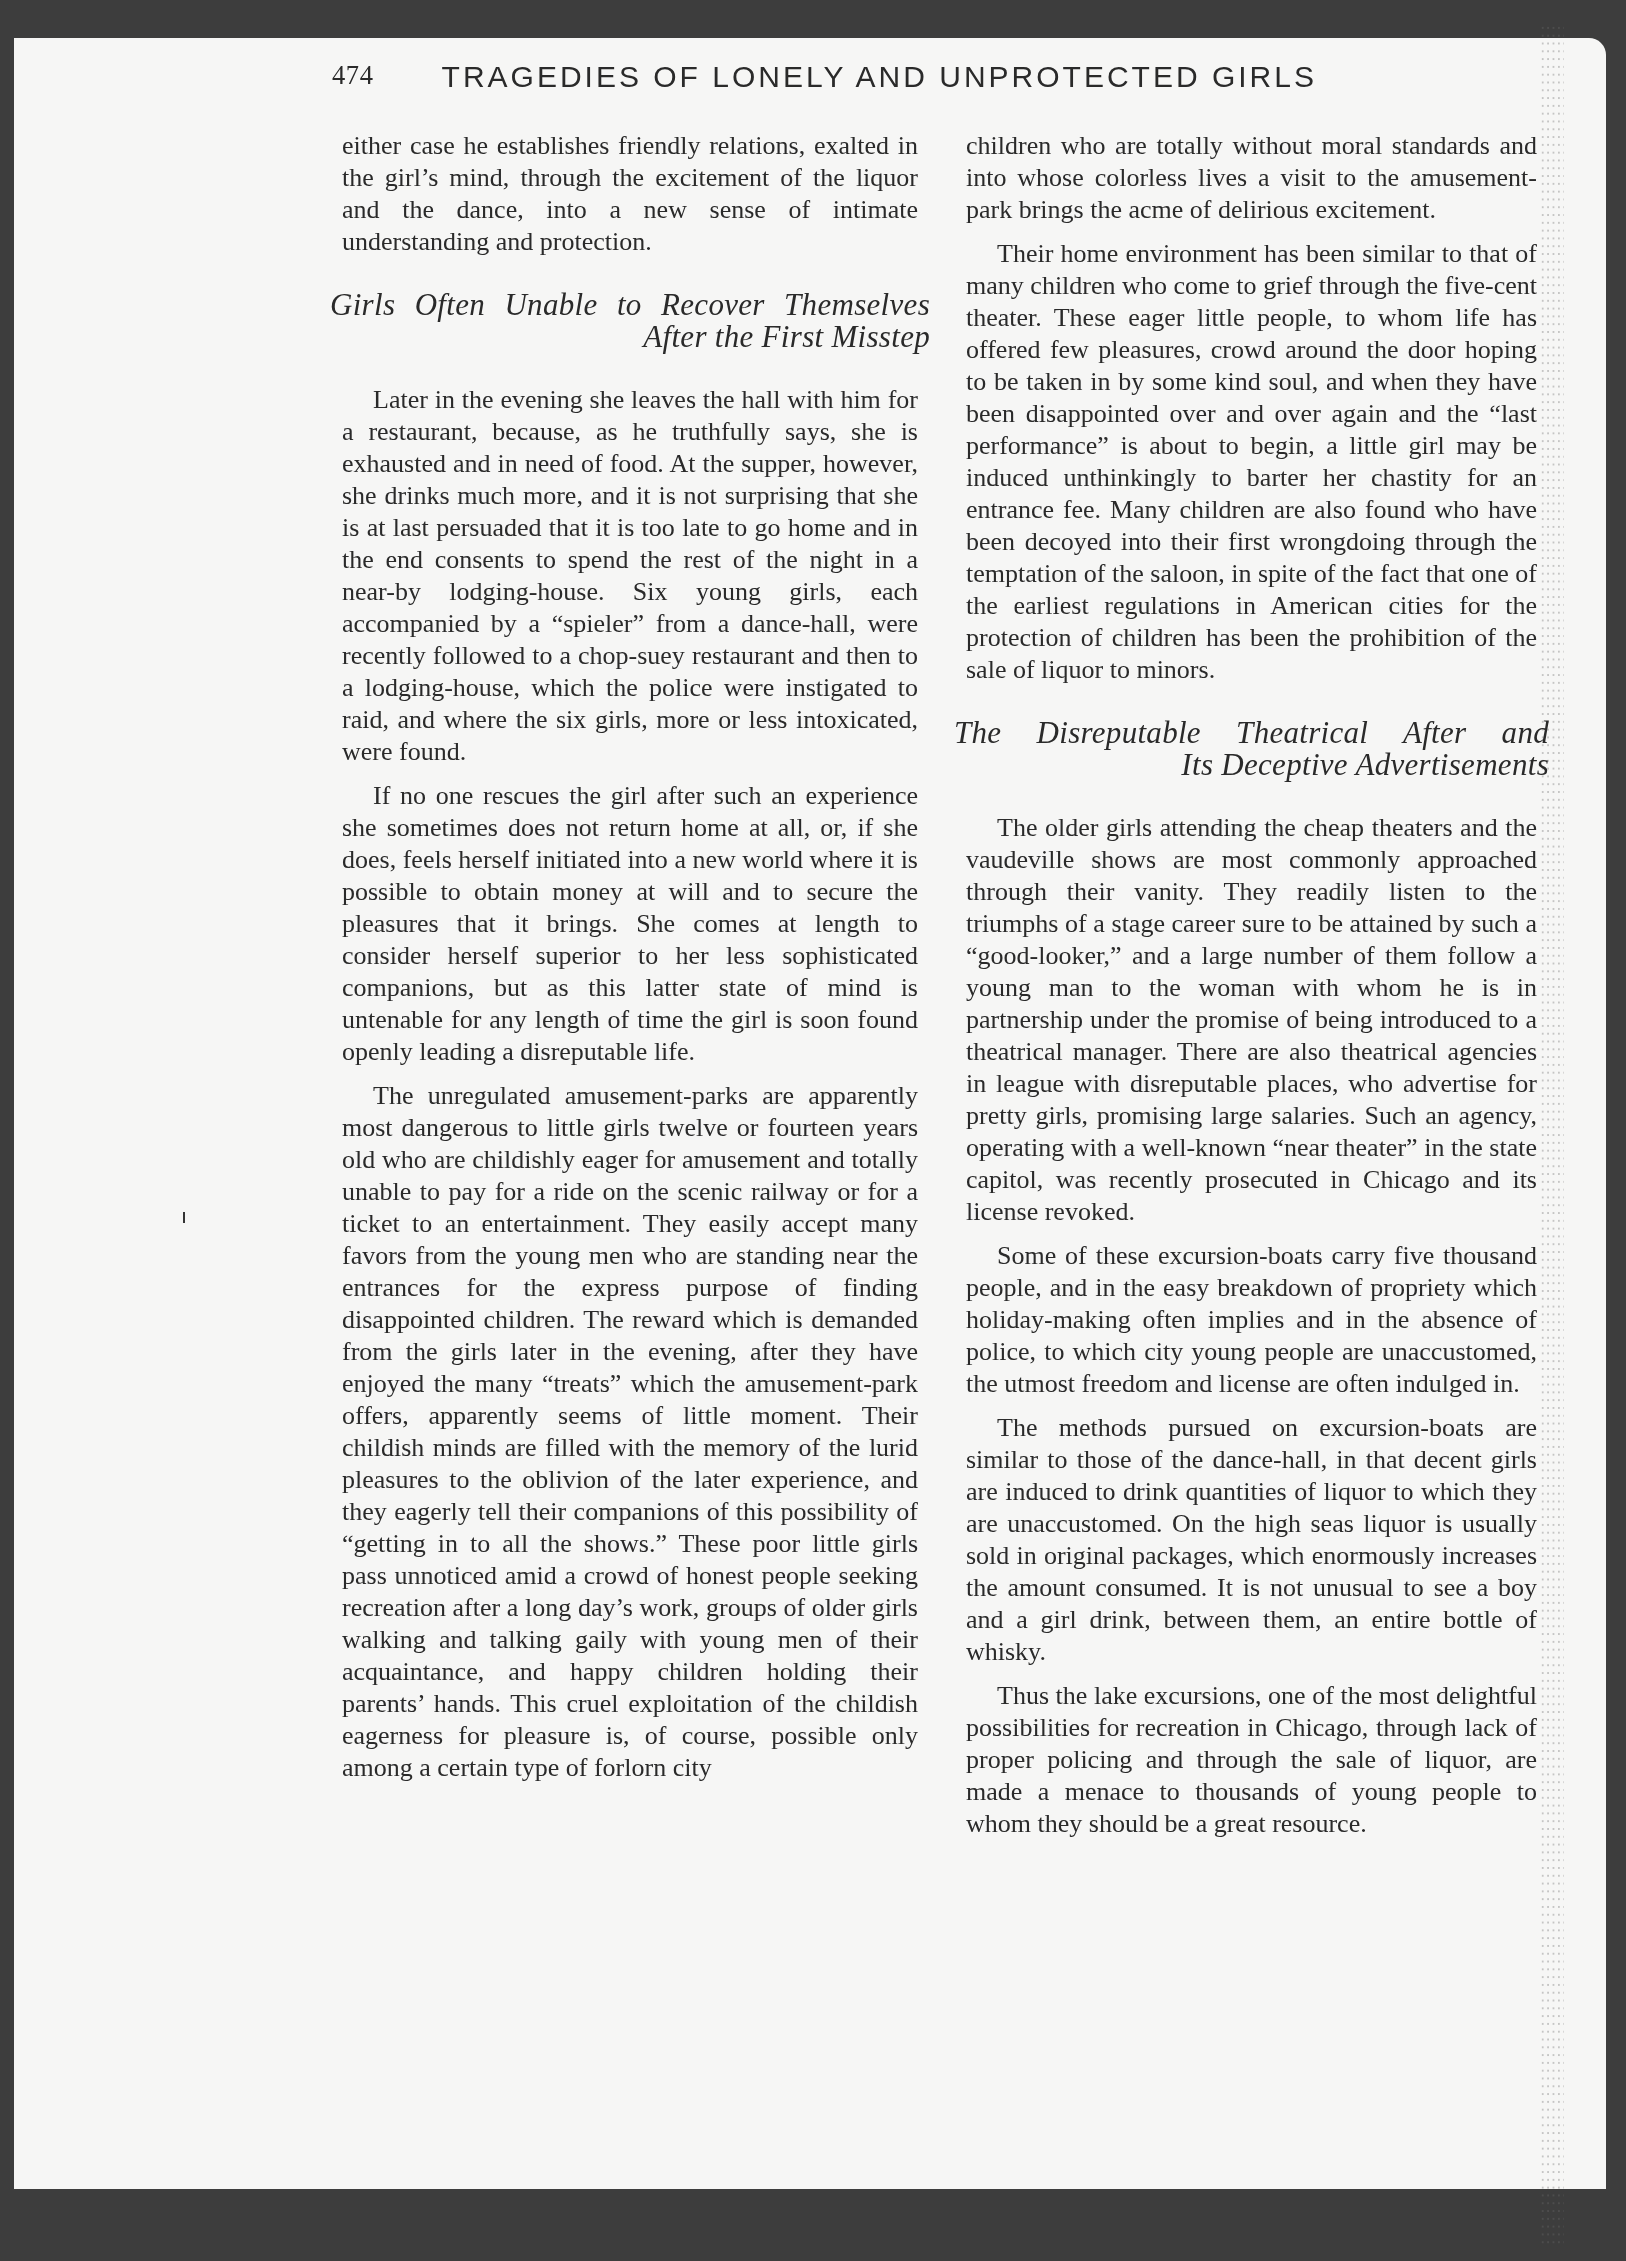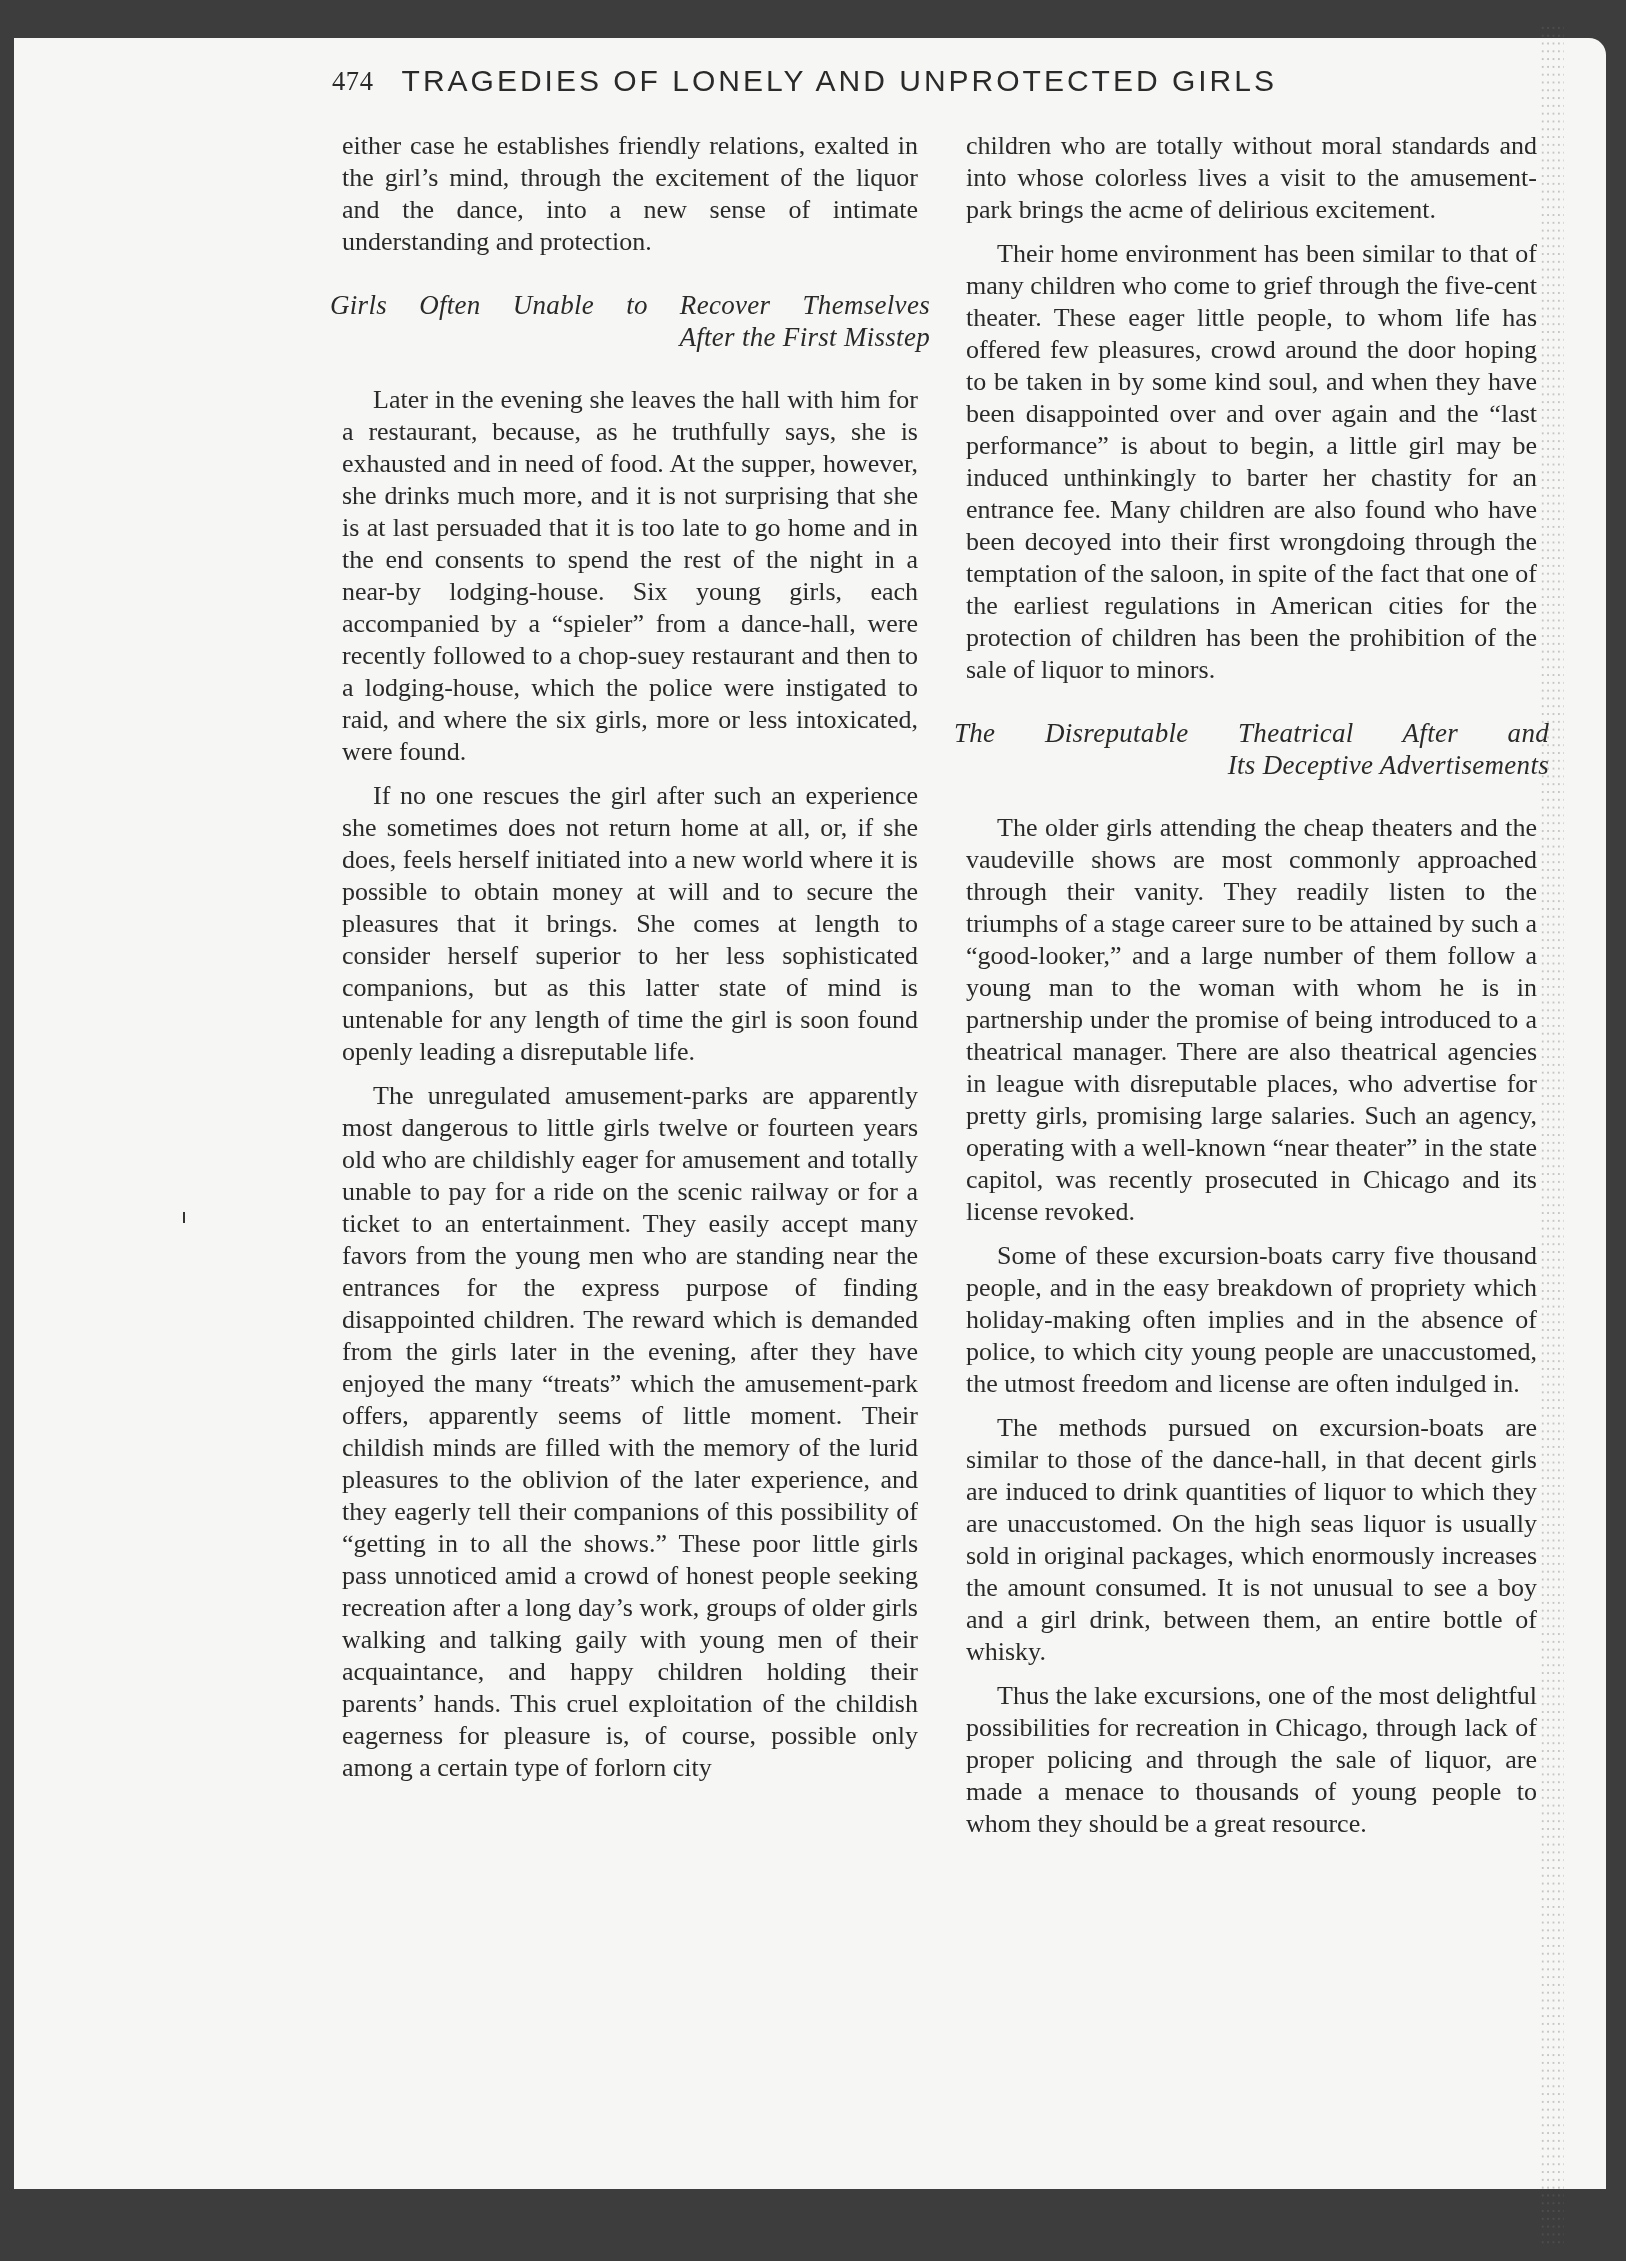--- a/index.html
+++ b/index.html
@@ -47,22 +47,23 @@
       background-size: 5.4px 7.8px;
       opacity: 0.35;
     }
     .running-head {
       position: absolute;
       left: 332px;
       top: 60px;
       width: 1203px;
       height: 42px;
       display: flex;
-      align-items: center;
+      align-items: flex-start;
       white-space: nowrap;
+      gap: 40px;
     }
     .page-number {
       font-size: 26.5px;
       margin-right: 28px;
       letter-spacing: 0.6px;
     }
     .running-title {
       font-size: 30px;
       letter-spacing: 3px;
       font-family: Liberation Sans, sans-serif;
@@ -77,21 +78,21 @@
     }
     .col-left { left: 330px; width: 600px; }
     .col-right { left: 954px; width: 595px; }
     .column p {
       margin: 12px;
       text-indent: 0;
     }
     .column p.indent { text-indent: 31px; }
     .subhead {
       font-style: italic;
-      font-size: 27px;
+      font-size: 31px;
       line-height: 32px;
       text-align: center;
       margin: 31px 0 31px 0;
       letter-spacing: 0.3px;
     }
     .subhead .line { display: block; }
     .subhead .line.just {
       text-align: justify;
       text-align-last: justify;
     }

